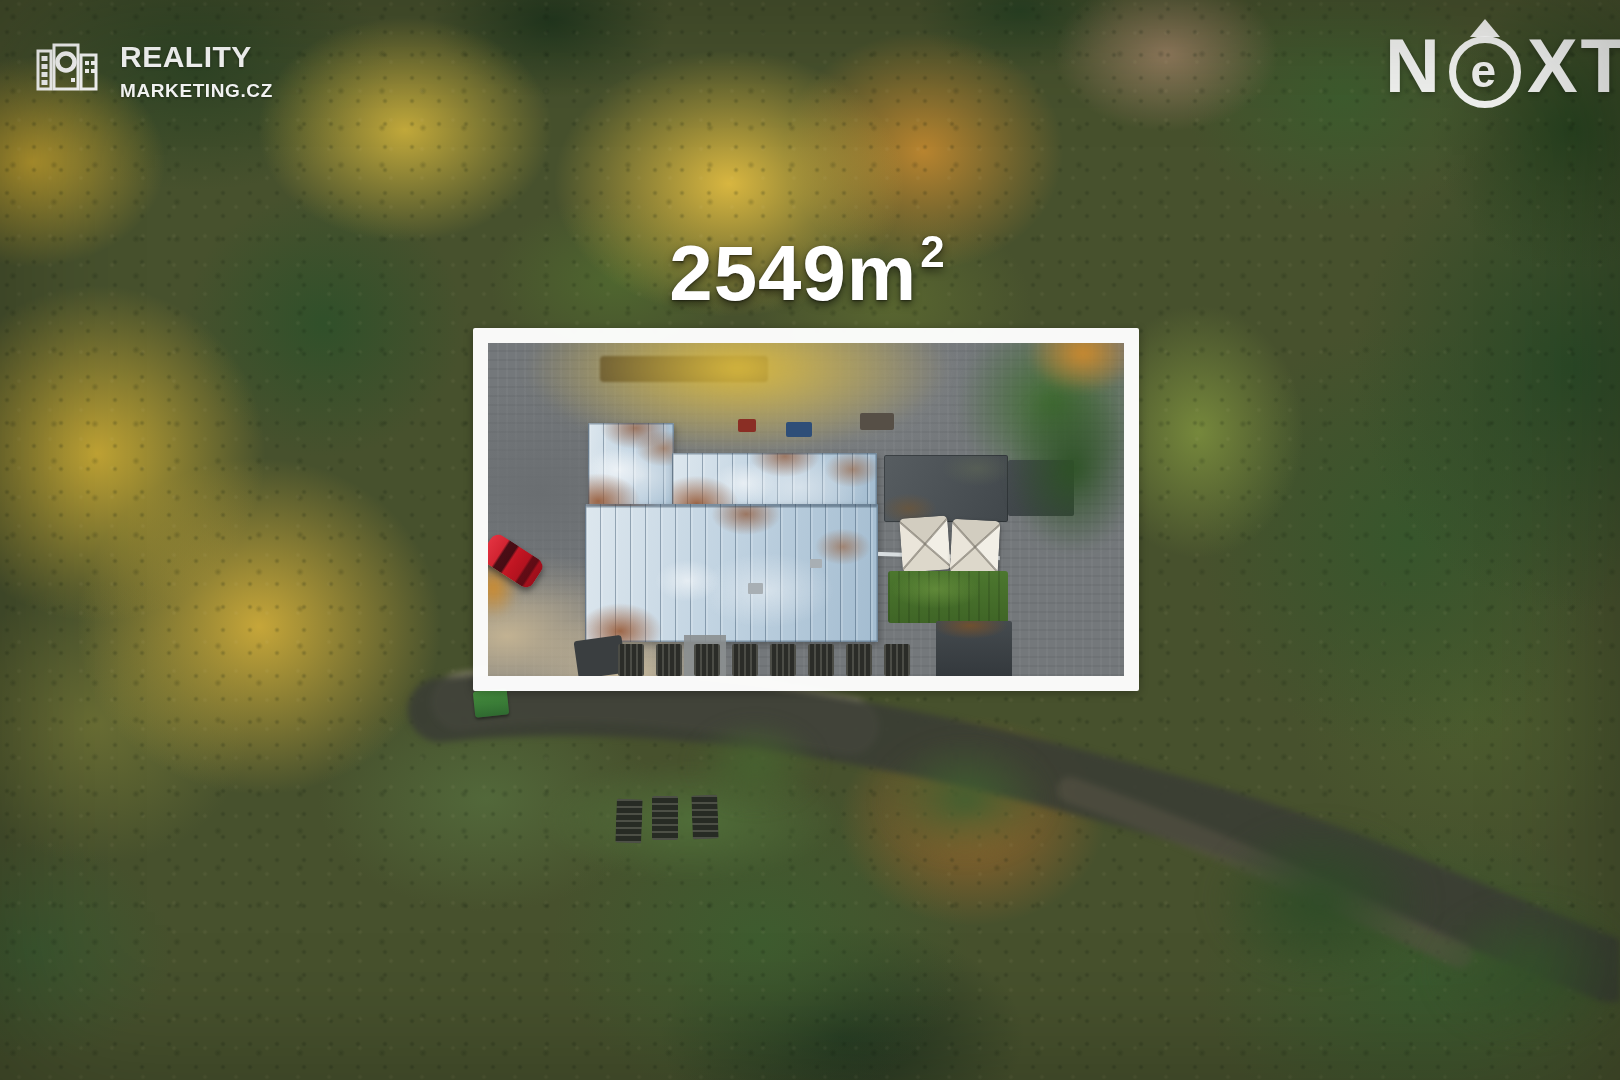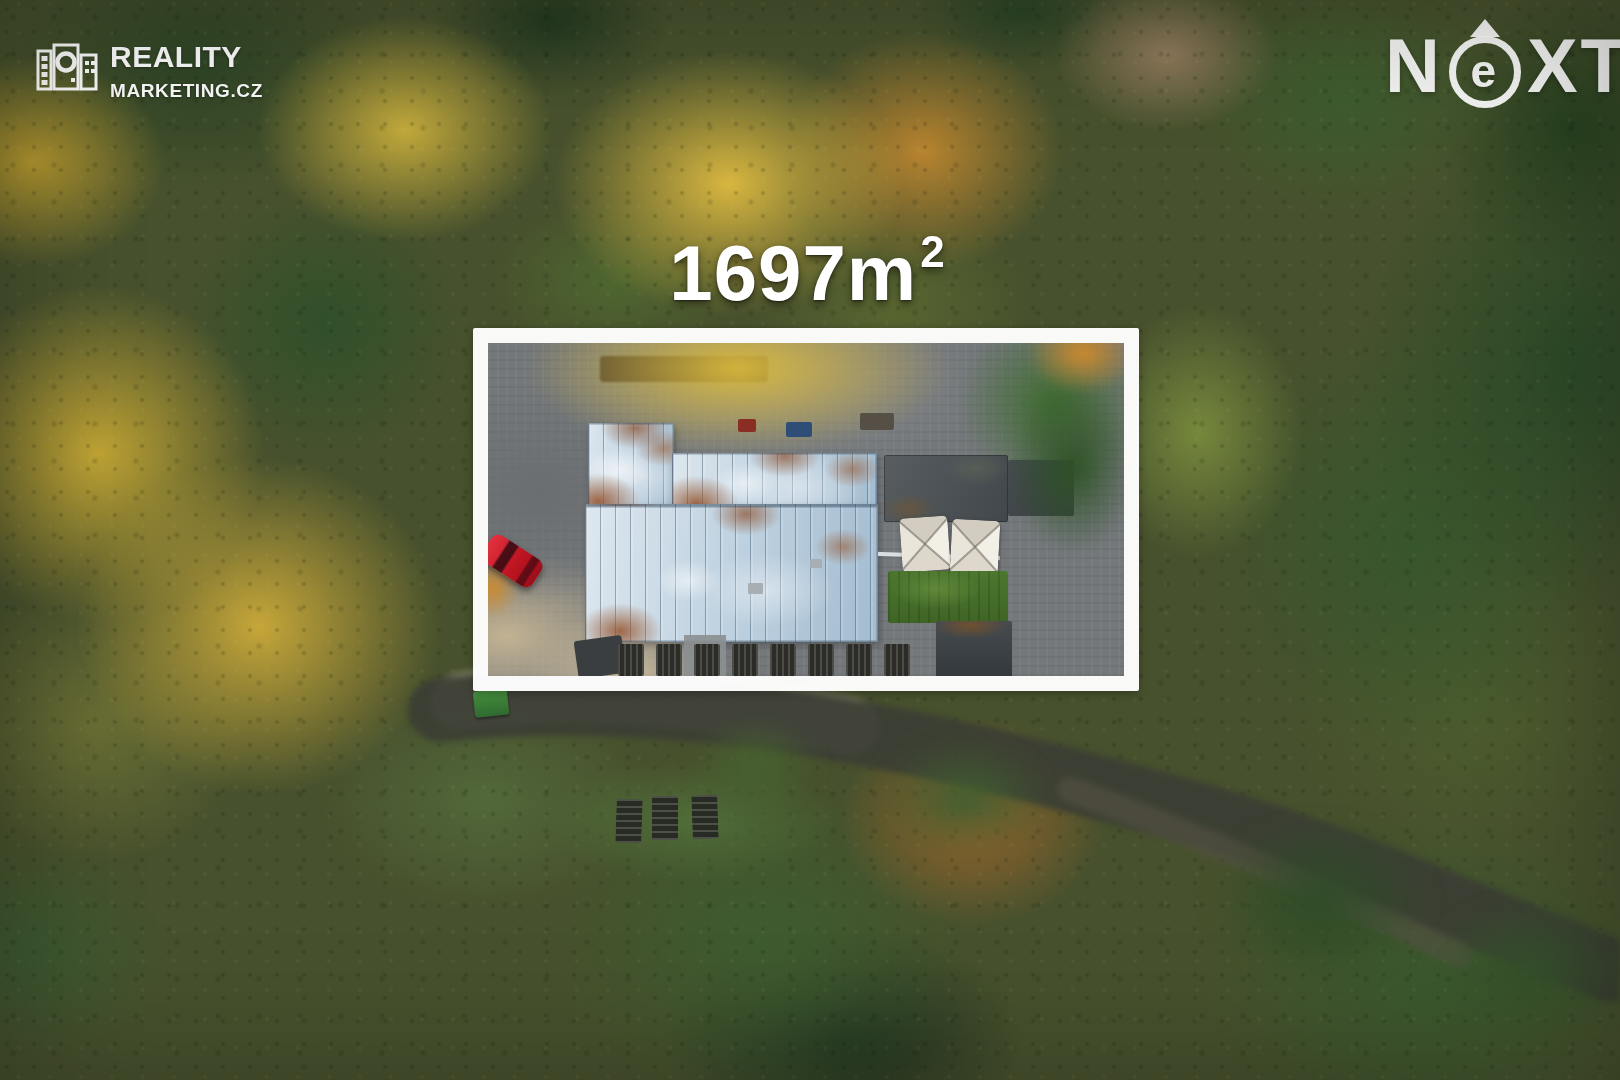--- a/index.html
+++ b/index.html
@@ -147,21 +147,21 @@
       z-index:12;box-shadow:0 2px 10px rgba(0,0,0,0.3);}
 
   
   .area-label{position:absolute;left:806px;top:234px;transform:translateX(-50%);
       z-index:20;color:#fff;font-weight:bold;font-size:78px;line-height:1;
       letter-spacing:1px;white-space:nowrap;
       text-shadow:0 4px 8px rgba(0,0,0,0.5), 0 1px 2px rgba(0,0,0,0.45);}
   .area-label sup{font-size:44px;position:relative;top:-6px;left:3px;}
 
   .rm-logo{position:absolute;left:36px;top:42px;display:flex;align-items:center;
-      z-index:20;color:#fff;opacity:.97;
+      gap:10px;z-index:20;color:#fff;opacity:.97;
       text-shadow:0 1px 3px rgba(0,0,0,0.4);}
   .rm-text{display:flex;flex-direction:column;line-height:1;}
   .rm-line1{font-size:30px;font-weight:bold;letter-spacing:.5px;}
   .rm-line2{font-size:19px;font-weight:bold;letter-spacing:.6px;margin-top:9px;}
 
   .next-logo{position:absolute;left:1385px;top:22px;display:flex;align-items:center;
       z-index:20;color:rgba(255,255,255,0.93);font-weight:bold;font-size:76px;
       letter-spacing:3px;text-shadow:0 2px 6px rgba(0,0,0,0.3);}
   .next-ecircle{position:relative;width:72px;height:72px;border:7px solid rgba(255,255,255,0.93);
       border-radius:50%;box-sizing:border-box;display:inline-flex;align-items:center;
@@ -250,21 +250,21 @@
       <div class="bench"></div>
     </div>
 
     <div class="blob" style="left:-20px;top:215px;width:50px;height:60px;filter:blur(4px);background:radial-gradient(#cf8c2c, rgba(207,140,44,0) 72%);"></div>
     <div class="car"></div>
   </div>
 
   <div class="frame"></div>
 
   <div class="area-label">
-    <span>1697</span><span>m</span><sup>2</sup>
+    <span>2549</span><span>m</span><sup>2</sup>
   </div>
 
   <div class="rm-logo">
     <span>
       <svg width="74" height="52" viewBox="0 0 74 52" fill="none">
         <rect x="2" y="8" width="13" height="38" stroke="#fff" stroke-width="3"></rect>
         <rect x="5.5" y="13" width="6" height="5" fill="#fff"></rect>
         <rect x="5.5" y="21" width="6" height="5" fill="#fff"></rect>
         <rect x="5.5" y="29" width="6" height="5" fill="#fff"></rect>
         <rect x="5.5" y="37" width="6" height="5" fill="#fff"></rect>

